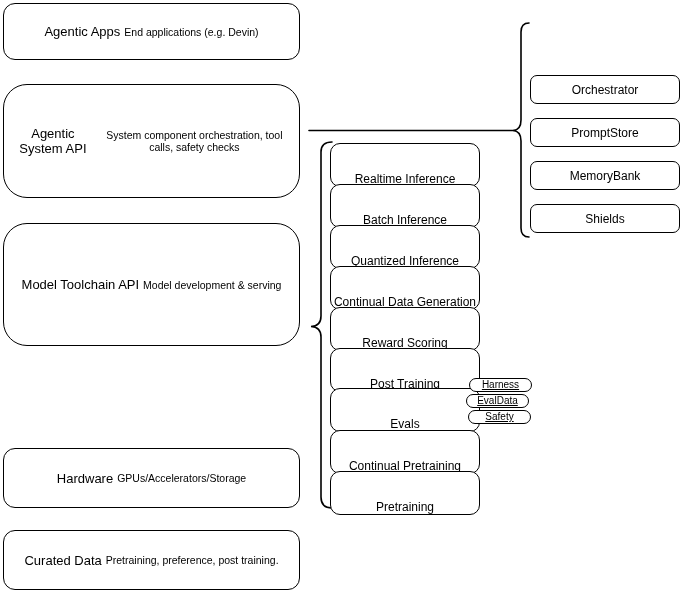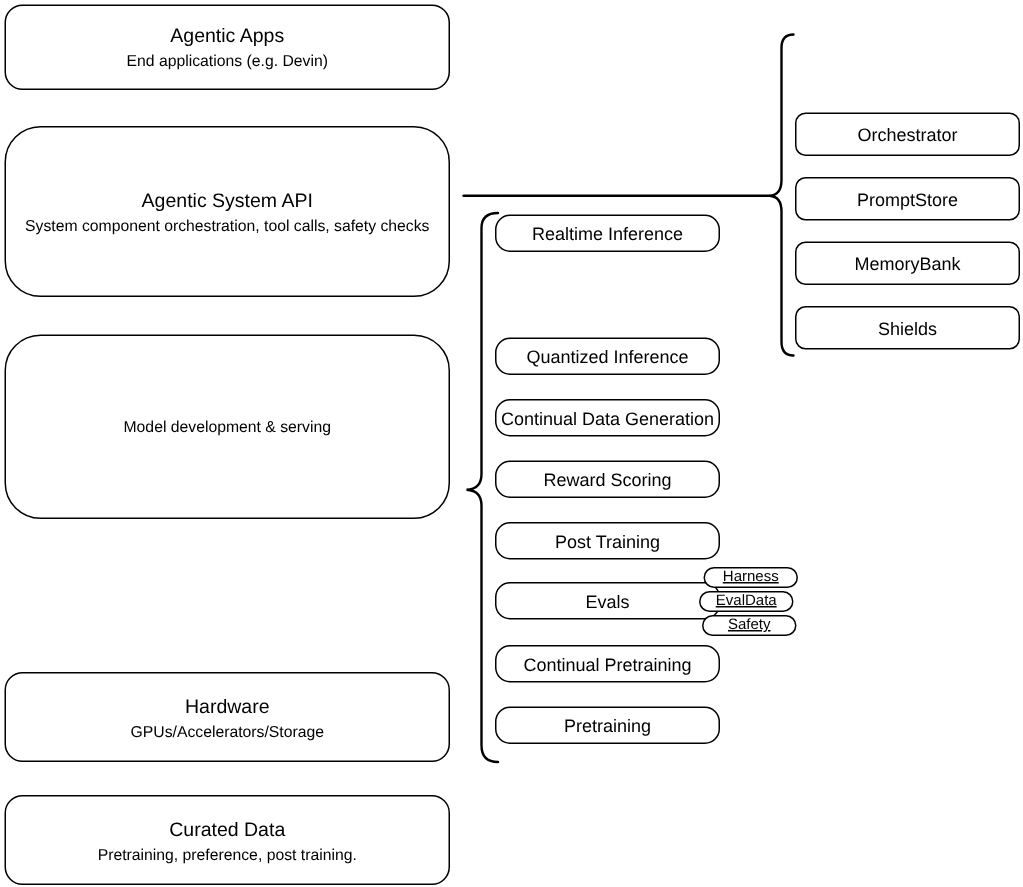--- a/index.html
+++ b/index.html
@@ -23,32 +23,33 @@
     background: #ffffff;
     border: 1.6px solid #000000;
     display: flex;
     align-items: center;
     justify-content: center;
     text-align: center;
   }
   .lbox {
     left: 3px;
     width: 297px;
-    flex-direction: column;
+    flex-direction: row;
     gap: 4px;
     padding: 16px 8px;
   }
   .lbox .title { font-size: 13px; line-height: 15px; }
   .lbox .subtitle { font-size: 10.5px; line-height: 12px; }
   .mbox {
     left: 330px;
     width: 150px;
-    height: 25px;
+    height: 44px;
     border-radius: 10px;
     font-size: 12px;
+    align-items: flex-end;
   }
   .rbox {
     left: 530px;
     width: 150px;
     height: 29px;
     border-radius: 7px;
     font-size: 12px;
   }
   .pill {
     position: absolute;
@@ -82,33 +83,37 @@
 
   <div class="node lbox" style="top:3px;height:57px;border-radius:12px">
     <div class="title">Agentic Apps</div>
     <div class="subtitle">End applications (e.g. Devin)</div>
   </div>
   <div class="node lbox" style="top:84px;height:114px;border-radius:24px">
     <div class="title">Agentic System API</div>
     <div class="subtitle">System component orchestration, tool calls, safety checks</div>
   </div>
   <div class="node lbox" style="top:223px;height:123px;border-radius:24px">
+    <div class="title">Model Toolchain API</div>
     <div class="subtitle">Model development &amp; serving</div>
   </div>
   <div class="node lbox" style="top:448px;height:60px;border-radius:12px">
     <div class="title">Hardware</div>
     <div class="subtitle">GPUs/Accelerators/Storage</div>
   </div>
   <div class="node lbox" style="top:530px;height:60px;border-radius:12px">
     <div class="title">Curated Data</div>
     <div class="subtitle">Pretraining, preference, post training.</div>
   </div>
 
   <div class="node mbox" style="top:143px">
     <span>Realtime Inference</span>
+  </div>
+  <div class="node mbox" style="top:184px">
+    <span>Batch Inference</span>
   </div>
   <div class="node mbox" style="top:225px">
     <span>Quantized Inference</span>
   </div>
   <div class="node mbox" style="top:266px">
     <span>Continual Data Generation</span>
   </div>
   <div class="node mbox" style="top:307px">
     <span>Reward Scoring</span>
   </div>

